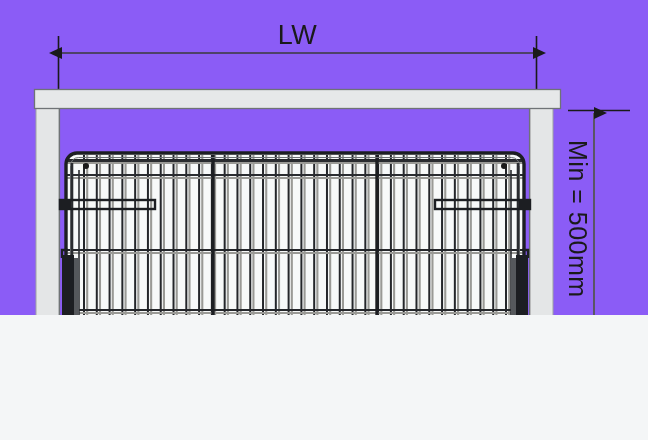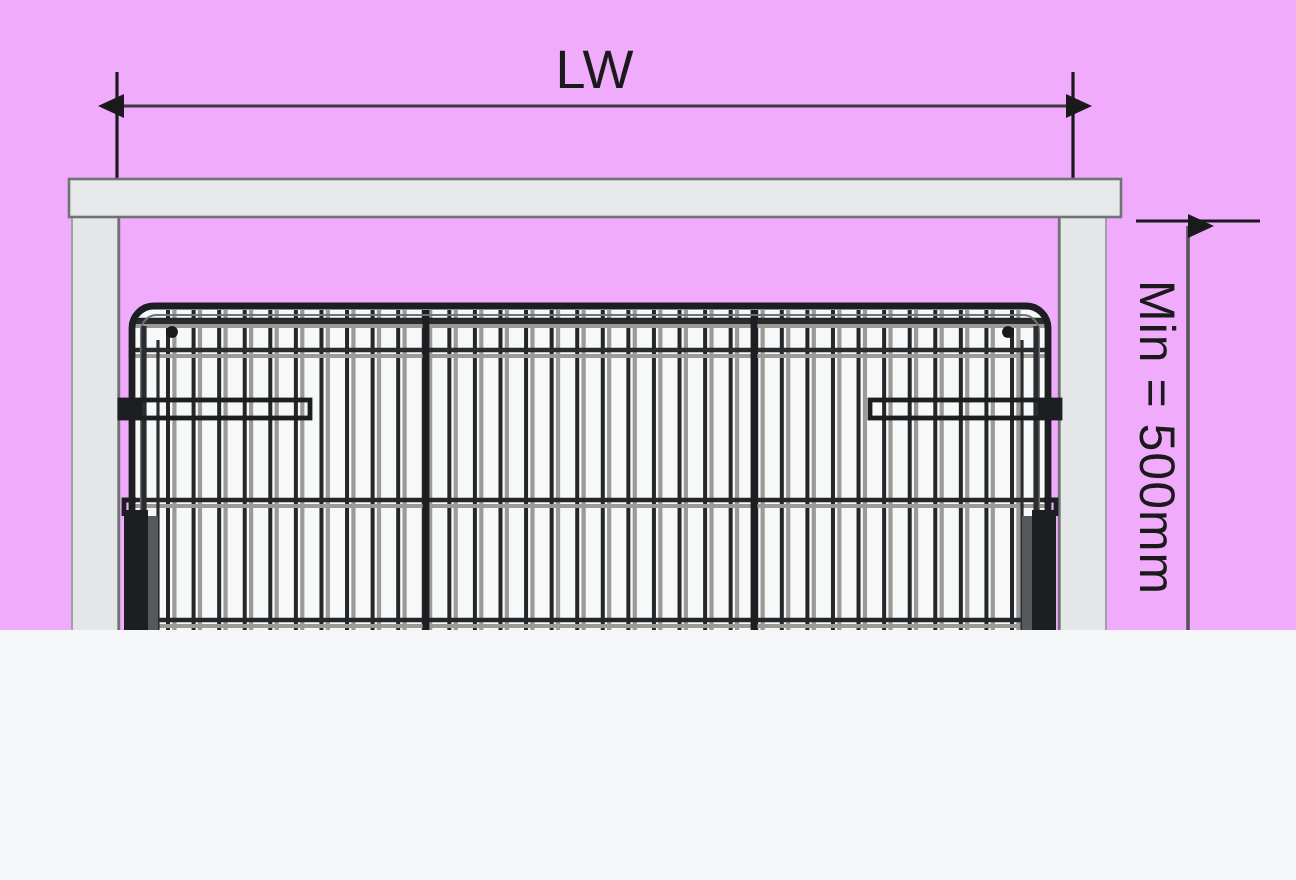--- a/index.html
+++ b/index.html
@@ -8,21 +8,21 @@
     padding: 0;
     background: #f4f6f7;
   }
   body {
     font-family: "Liberation Sans", sans-serif;
   }
   #drawing-root {
     position: relative;
     width: 648px;
     height: 315px;
-    background: #f0abfc;
+    background: #8b5cf6;
     overflow: hidden;
   }
   #drawing-svg {
     position: absolute;
     top: 0;
     left: 0;
     width: 648px;
     height: 440px;
     display: block;
   }

